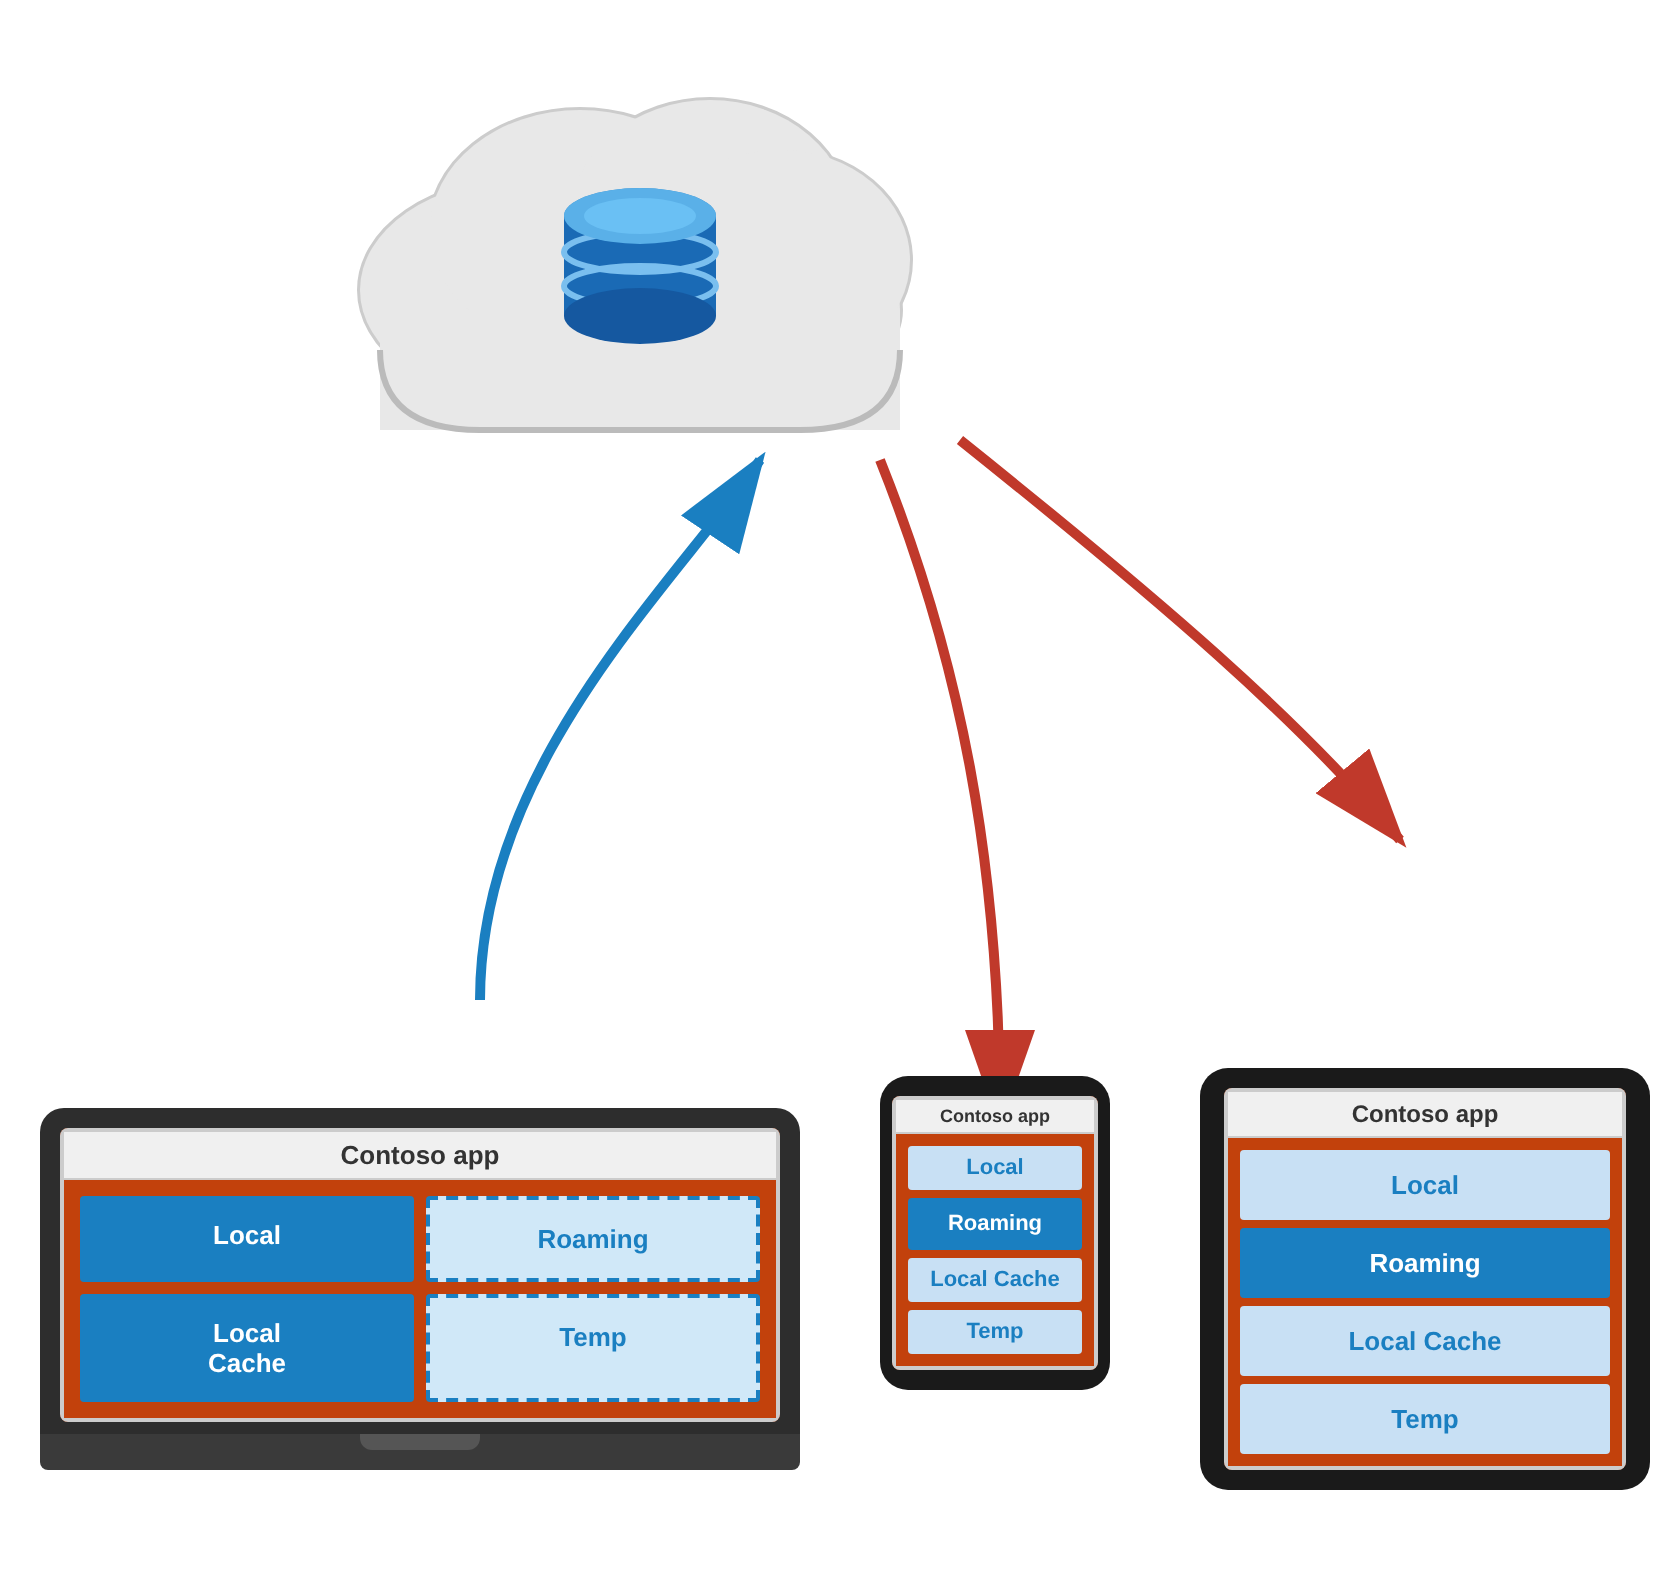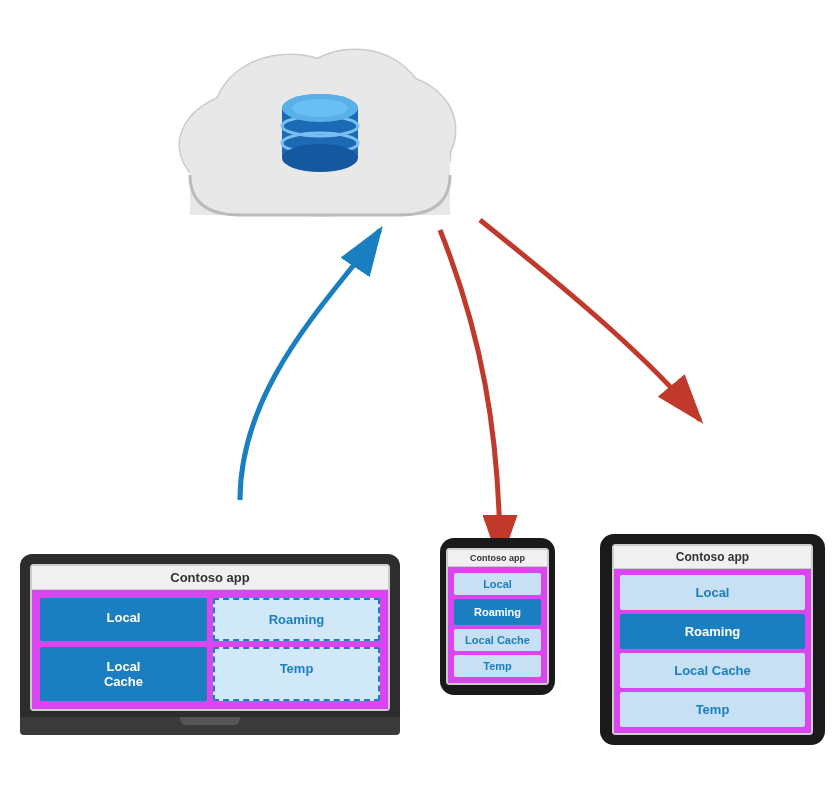--- a/index.html
+++ b/index.html
@@ -63,21 +63,21 @@
       width: 60px;
       height: 8px;
       background: #555;
       border-radius: 0 0 6px 6px;
       margin: 0 auto;
     }
 
     
     .app-panel {
       border: 2px solid #ccc;
-      background: #d946ef;
+      background: #c2410c;
     }
     .app-title {
       background: #f0f0f0;
       text-align: center;
       font-size: 13px;
       font-weight: 600;
       color: #333;
       padding: 4px 0;
       border-bottom: 1px solid #ccc;
     }

